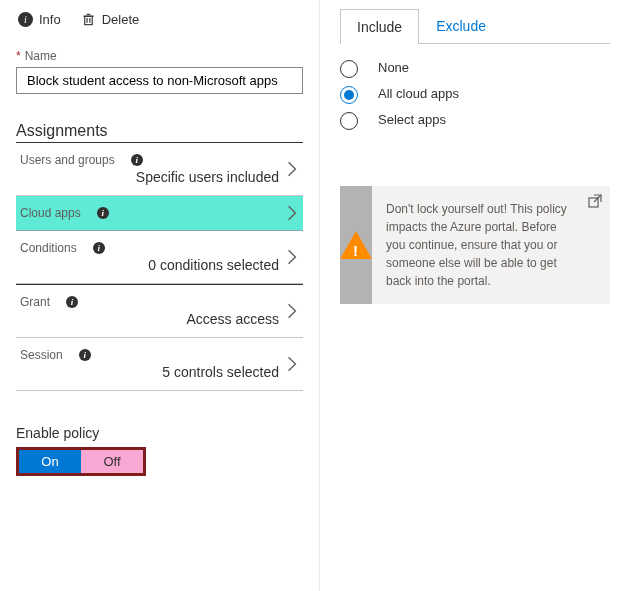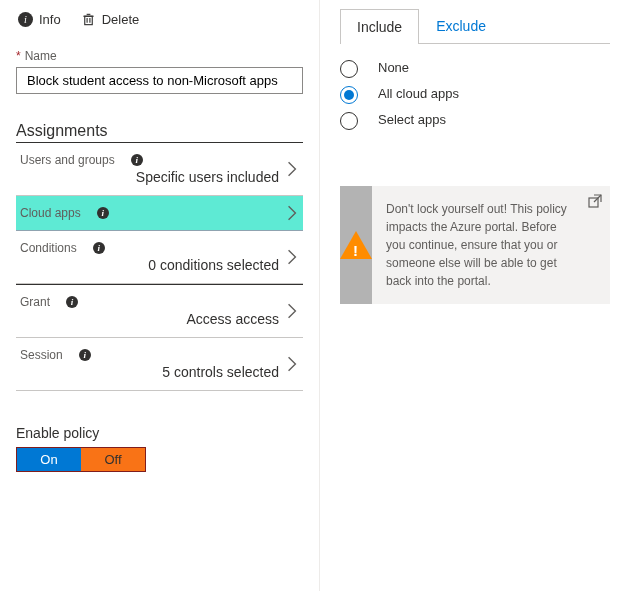--- a/index.html
+++ b/index.html
@@ -46,24 +46,24 @@
   position: absolute; right: 6px; top: 50%; transform: translateY(-50%);
   color: #605e5c;
 }
 .info-dot {
   display: inline-flex; width: 12px; height: 12px; border-radius: 50%;
   background: #323130; color: #fff; font-size: 9px; font-weight: bold;
   align-items: center; justify-content: center; font-style: italic; font-family: Georgia, serif;
 }
 
 .enable-label { font-size: 14px; color: #323130; margin: 34px 0 6px; }
-.toggle { display: flex; border: 1px solid #7f1d1d; width: 130px; }
+.toggle { display: flex; border: 3px solid #7f1d1d; width: 130px; }
 .toggle div { flex: 1; text-align: center; padding: 4px 0; font-size: 13px; cursor: pointer; }
 .toggle .on { background: #0078d4; color: #fff; }
-.toggle .off { background: #f97316; color: #323130; }
+.toggle .off { background: #f9a8d4; color: #323130; }
 
 .tabs { display: flex; border-bottom: 1px solid #c8c6c4; margin-bottom: 16px; }
 .tab { padding: 9px 16px; font-size: 14px; cursor: pointer; color: #0078d4; border: 1px solid transparent; border-bottom: none; }
 .tab.active { color: #323130; border-color: #c8c6c4; background: #fff; position: relative; top: 1px; }
 
 .radio-row { display: flex; gap: 20px; margin: 4px 0 8px; font-size: 13px; cursor: pointer; }
 .radio {
   width: 18px; height: 18px; border: 1px solid #323130; border-radius: 50%;
   display: flex; align-items: center; justify-content: center;
 }

